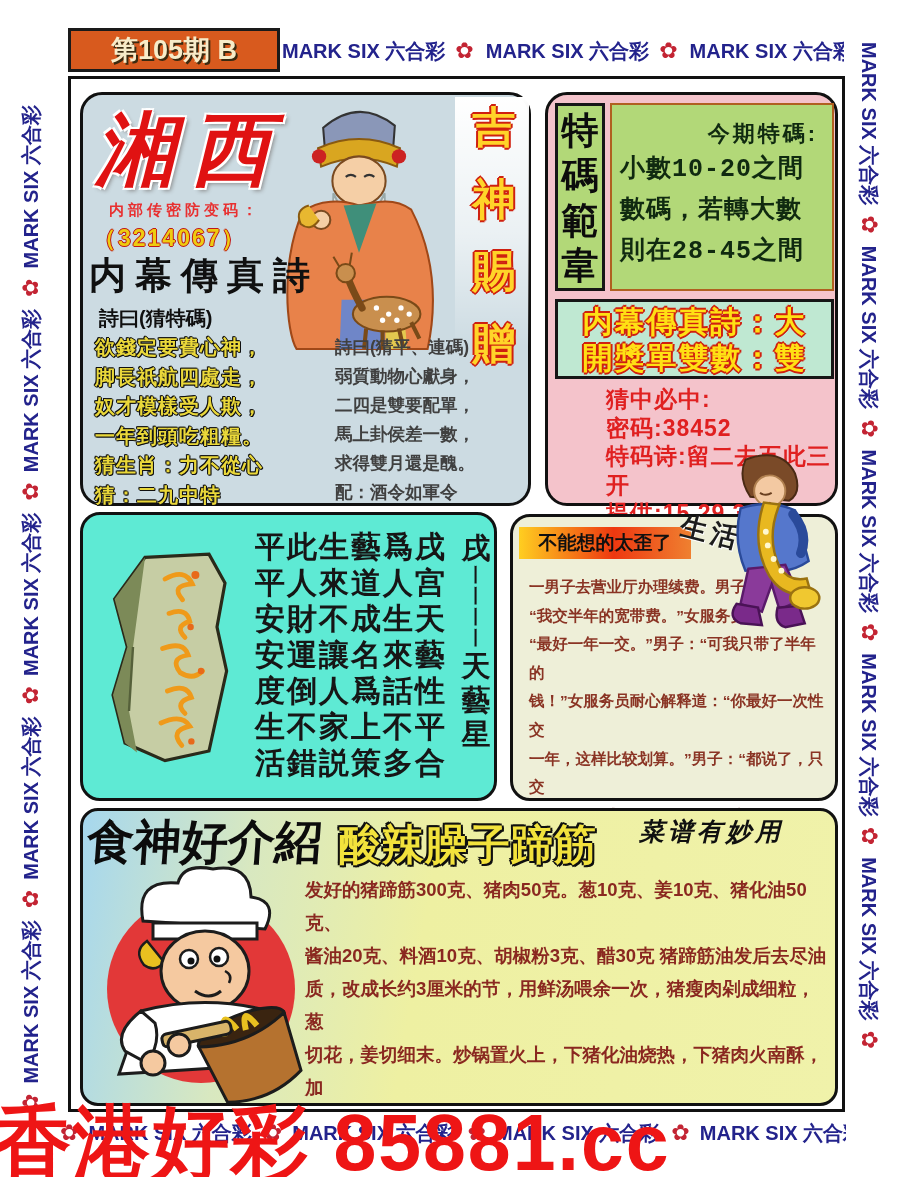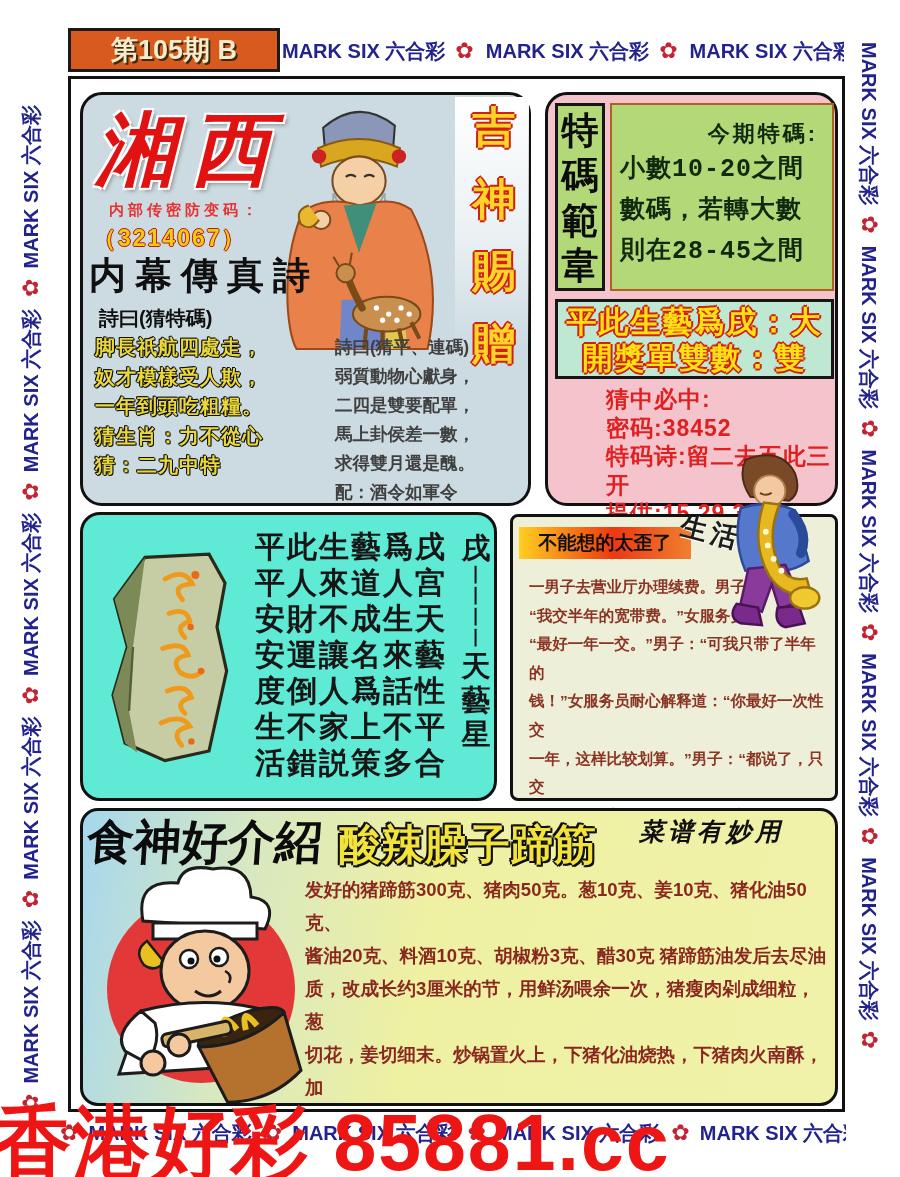--- a/index.html
+++ b/index.html
@@ -57,21 +57,21 @@
     text-shadow:-2px 0 #d02010,2px 0 #d02010,0 -2px #d02010,0 2px #d02010,1px 1px #d02010,-1px -1px #d02010;}
   #must-win{left:10px;top:290px;font-size:23px;font-weight:900;color:#e02020;line-height:28.5px;letter-spacing:1px;margin-left:48px;}
   
   #panel-stone{left:80px;top:512px;width:417px;height:289px;border-radius:20px;background:#5eead4;overflow:hidden;}
   #stone-svg{left:6px;top:10px;}
   #stone-lines{left:172px;top:14px;font-size:30px;font-weight:900;color:#161616;line-height:36px;letter-spacing:2px;}
   #stone-answer{left:376px;top:16px;width:34px;text-align:center;color:#161616;}
   #stone-answer .ah{font-size:29px;font-weight:900;line-height:34px;}
   #stone-answer .ad{font-size:18px;font-weight:900;line-height:21px;}
   
-  #panel-joke{left:510px;top:514px;width:328px;height:287px;border-radius:8px;background:#eeefd8;}
+  #panel-joke{left:510px;top:514px;width:328px;height:287px;border-radius:20px;background:#eeefd8;}
   #joke-header{left:6px;top:10px;width:172px;height:32px;display:flex;align-items:center;justify-content:center;
     background:linear-gradient(90deg,#ffce20,#ee3810 55%,#ef8030);font-size:19px;font-weight:900;color:#101010;}
   #joke-brand{left:168px;top:-10px;font-size:27px;font-weight:900;color:#1c1c1c;letter-spacing:4px;
     transform:rotate(14deg);transform-origin:0 50%;text-shadow:1px 1px 0 #fff;}
   #joke-body{left:16px;top:56px;width:300px;font-size:15.5px;font-weight:bold;color:#8a3424;line-height:28.6px;}
   
   #panel-recipe{left:80px;top:808px;width:758px;height:298px;border-radius:18px;overflow:hidden;
     background:linear-gradient(100deg,#a6d7ee 0%,#d8e8c0 22%,#eef0a2 45%,#f0f2aa 100%);}
   #recipe-title{left:4px;top:0px;font-size:47px;font-weight:900;color:#0c0c0c;letter-spacing:0px;transform:skewX(-4deg);}
   #recipe-dish{left:232px;top:6px;font-size:42px;font-weight:900;color:#f2e23c;letter-spacing:1px;
@@ -202,20 +202,21 @@
     <span class="gc">神</span>
     <span class="gc">賜</span>
     <span class="gc">贈</span>
   </div>
   <div class="abs" id="xx-title">湘西</div>
   <div class="abs" id="xx-antifake-label">内部传密防变码：</div>
   <div class="abs" id="xx-antifake-code">（3214067）</div>
   <div class="abs" id="xx-subtitle">内幕傳真詩</div>
   <div class="abs" id="xx-poem1-title">詩曰(猜特碼)</div>
   <div class="abs" id="xx-poem1">
+    <div>欲錢定要費心神，</div>
     <div>脚長祇航四處走，</div>
     <div>奴才模樣受人欺，</div>
     <div>一年到頭吃粗糧。</div>
     <div>猜生肖：力不從心</div>
     <div>猜：二九中特</div>
   </div>
   <div class="abs" id="xx-poem2">
     <div>詩曰(猜平、連碼)</div>
     <div>弱質動物心獻身，</div>
     <div>二四是雙要配單，</div>
@@ -232,21 +233,21 @@
     <span class="rc">範</span>
     <span class="rc">韋</span>
   </div>
   <div class="abs" id="range-right">
     <div class="rl1">今期特碼:</div>
     <div class="rl">小數10-20之間</div>
     <div class="rl">數碼，若轉大數</div>
     <div class="rl">則在28-45之間</div>
   </div>
   <div class="abs" id="box-bigsmall">
-    <span class="yl">平此生藝爲戌：大</span>
+    <span class="yl">内幕傳真詩：大</span>
     <span class="yl">開獎單雙數：雙</span>
   </div>
   <div class="abs" id="must-win">
     <div>猜中必中:</div>
     <div>密码:38452</div>
     <div>特码诗:留二去五此三开</div>
     <div>提供:15 29 36</div>
   </div>
 </div>
 

